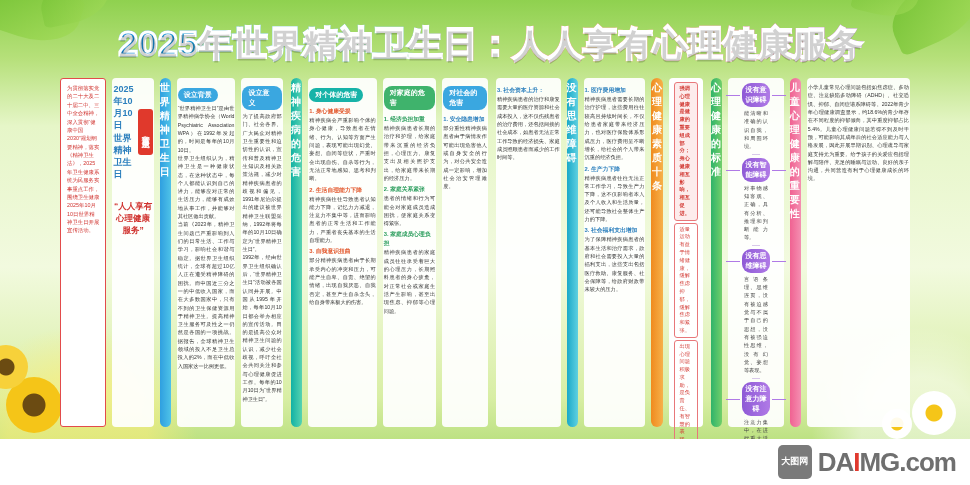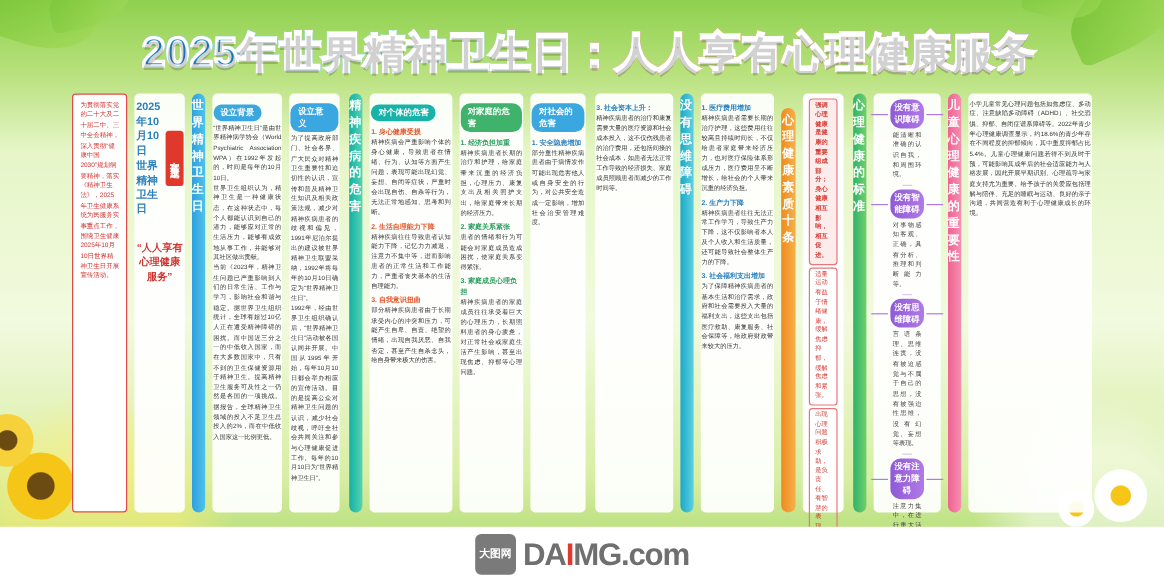--- a/index.html
+++ b/index.html
@@ -62,21 +62,21 @@
   }
   .hdr {
     border-radius:10px; color:#fff; font-weight:bold;
     text-align:center; font-size:10px; padding:3px 0;
     letter-spacing:1px;
   }
   .hdr-blue { background:linear-gradient(90deg,#2f9fe0,#4fc3e8); }
   .hdr-green { background:linear-gradient(90deg,#2fb36a,#72cf6a); }
   .hdr-teal { background:linear-gradient(90deg,#11b1a5,#57d3b0); }
   .hdr-pink { background:linear-gradient(90deg,#f06292,#f48fb1); }
-  .hdr-orange { background:linear-gradient(90deg,#f08a1e,#f6b14a);margin-top:12px; }
+  .hdr-orange { background:linear-gradient(90deg,#f08a1e,#f6b14a); }
   .hdr-cyan { background:linear-gradient(90deg,#1aa9c9,#5fd0e0); }
 
   .subhdr {
     font-size:7px; font-weight:bold; color:#fff;
     border-radius:8px; padding:2px 6px; display:inline-block;
     margin:3px 0 2px;
   }
   .sh-blue{background:#3aa7e0;}
   .sh-green{background:#3fb36c;}
   .sh-teal{background:#17b3a8;}
@@ -116,21 +116,21 @@
     padding:4px 3px; border-radius:3px; line-height:1.15; text-align:center;
     writing-mode:vertical-rl; letter-spacing:2px; height:46px;
   }
   .date-line { font-size:9px; font-weight:bold; color:#2b7fbd; line-height:1.35; }
   .slogan { color:#d0332f; font-weight:bold; font-size:8.5px; text-align:center; margin-top:21px;}
 
   
   .footer {
     position:absolute; left:0; right:0; bottom:0; height:46px;
     background:#ffffff;
-    display:flex; align-items:center; justify-content:center;
+    display:flex; align-items:center; justify-content:flex-end;
     padding:0 14px;
   }
   .logo-box{ display:flex; align-items:center; gap:6px;}
   .logo-sq{
     width:34px;height:34px;border-radius:5px;background:#7a7a7a;color:#fff;
     font-size:9px; font-weight:bold; display:flex;align-items:center;justify-content:center;
     line-height:1.1; text-align:center;
   }
   .logo-txt{ font-size:26px; font-weight:bold; color:#6f6f6f; letter-spacing:-1px;}
   .logo-txt .red{ color:#e03a2f;}

